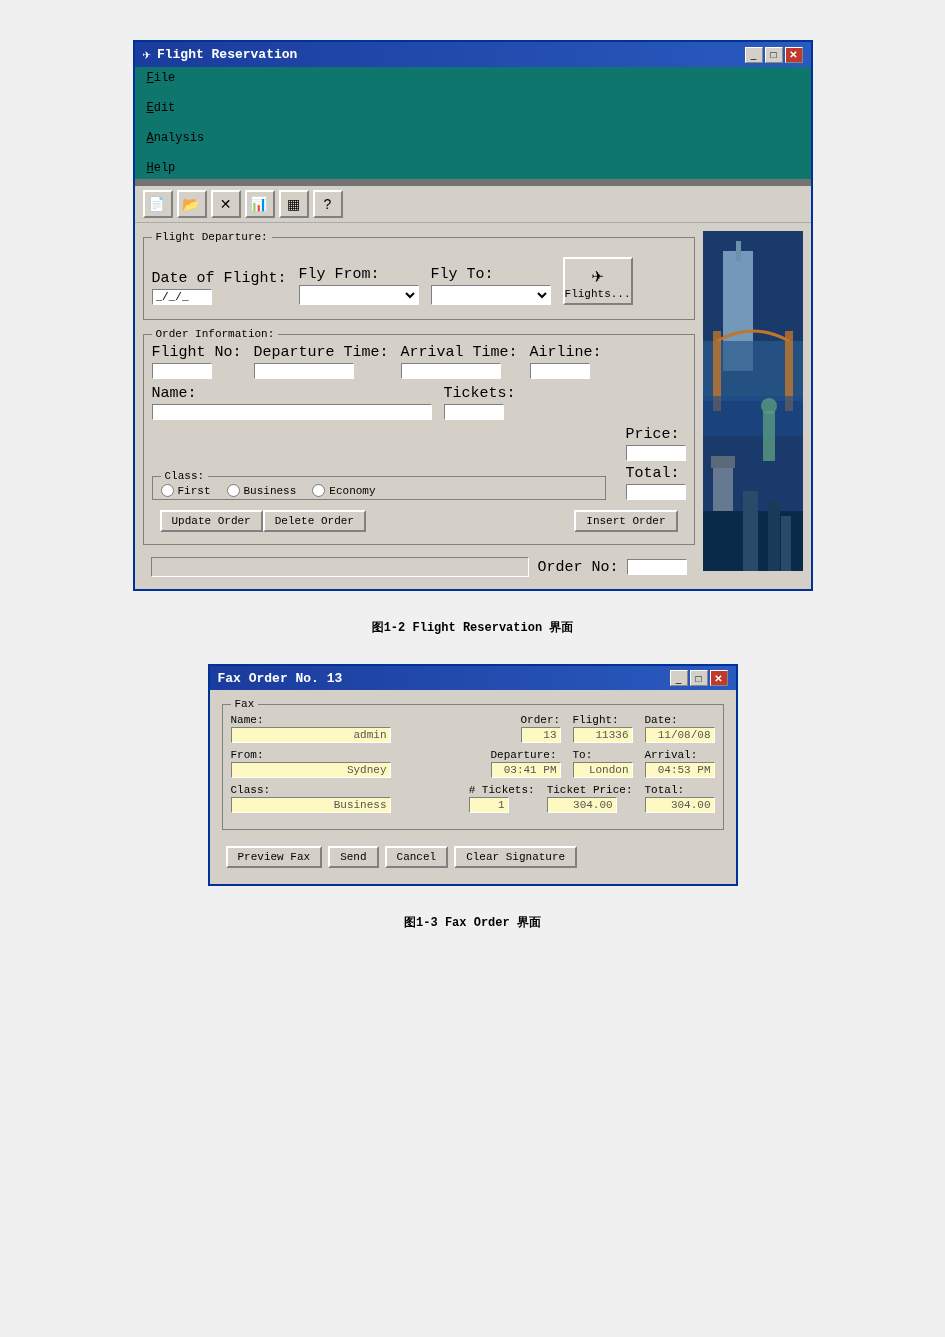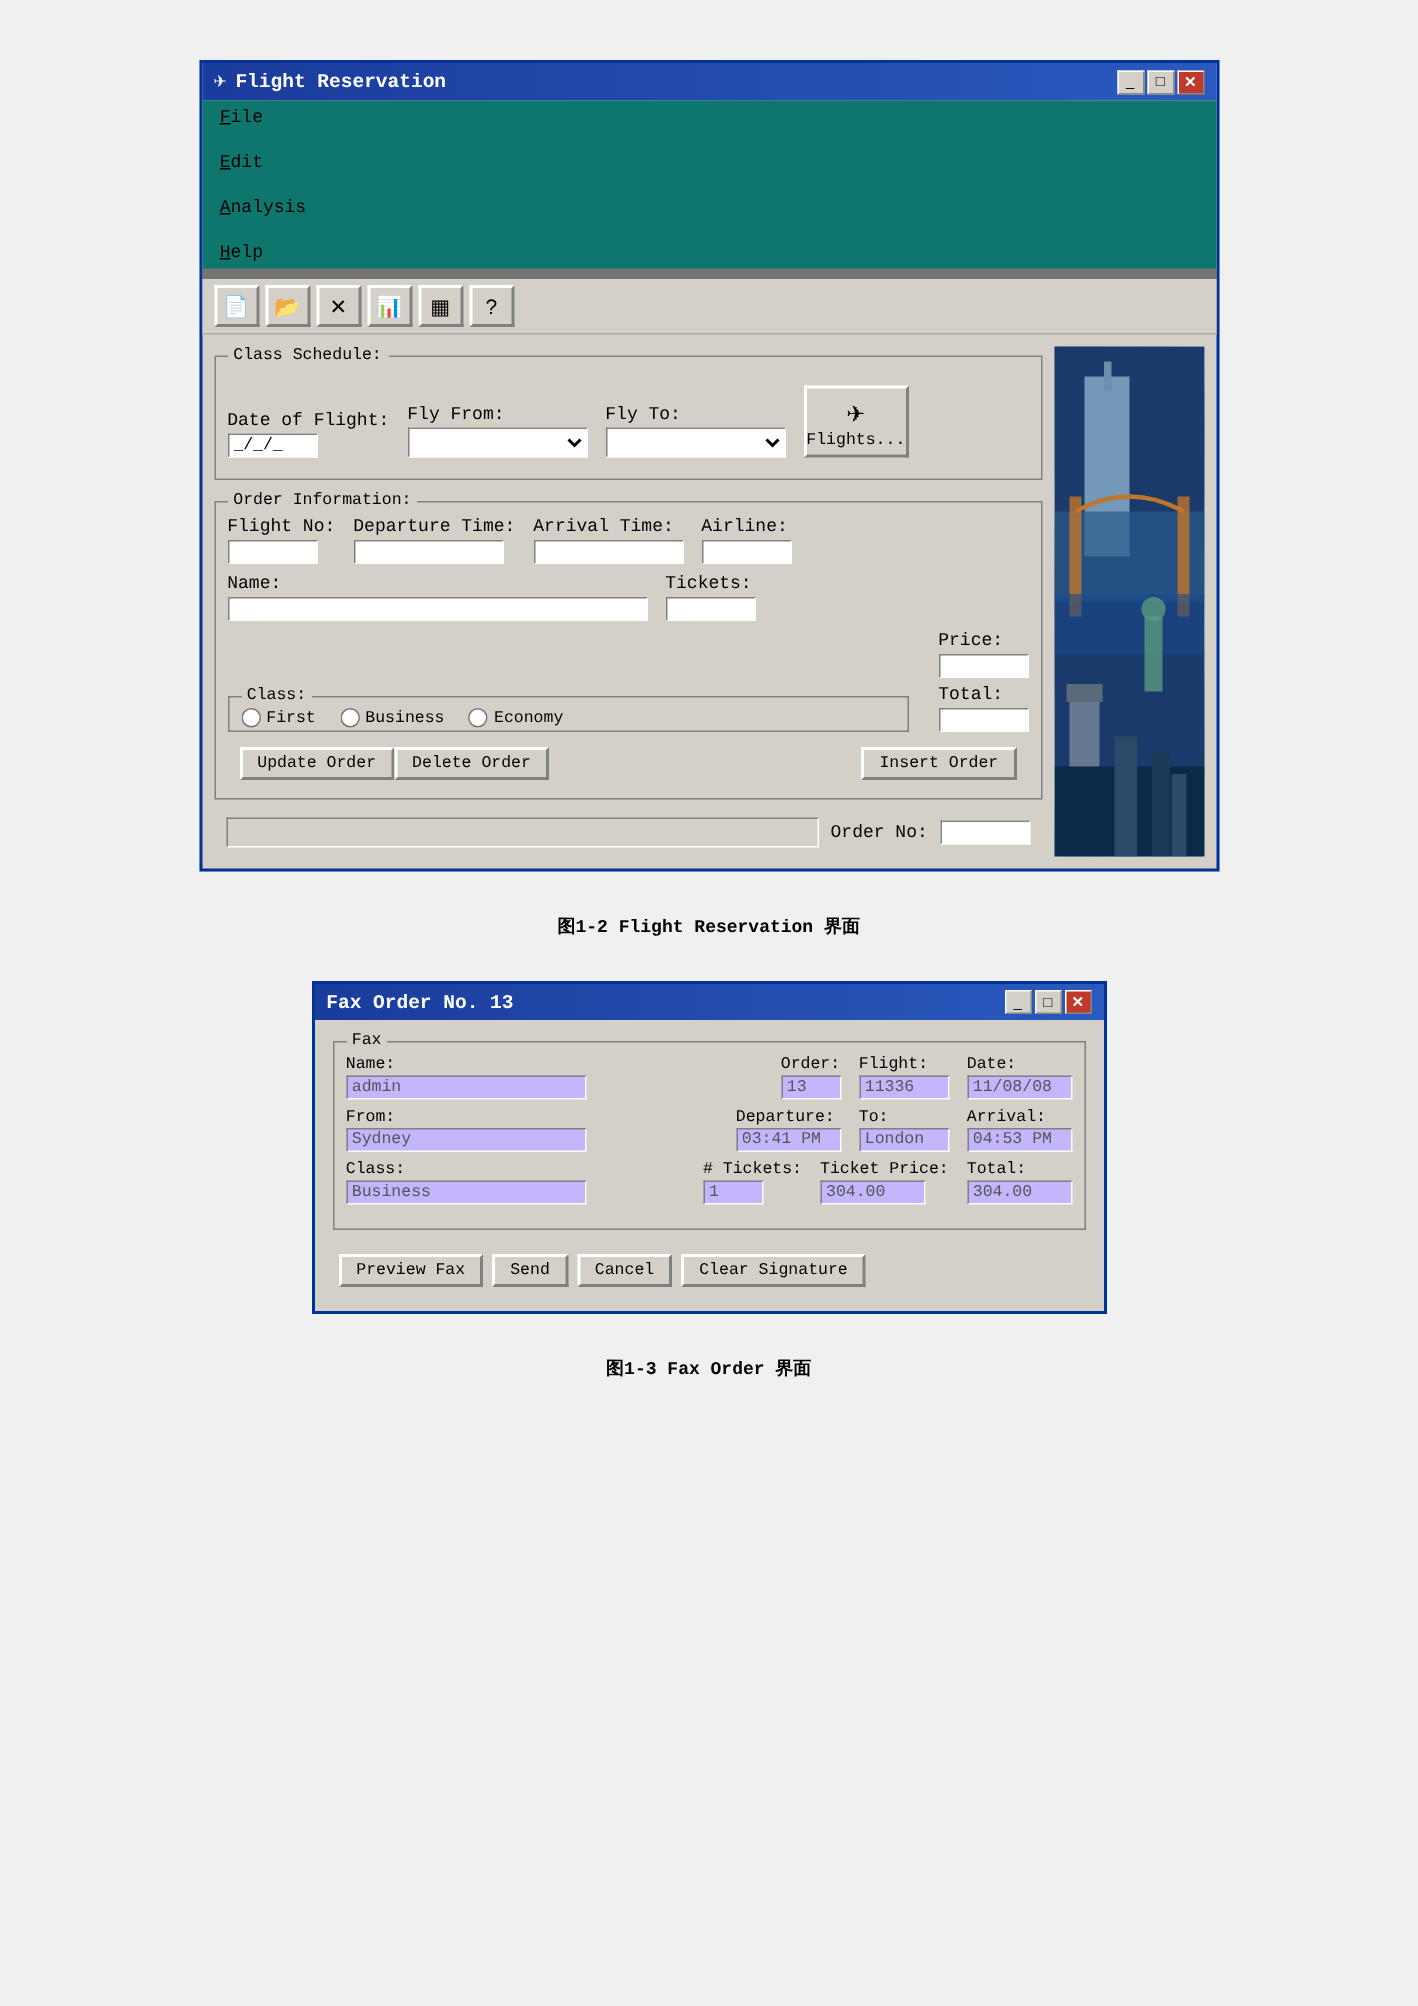--- a/index.html
+++ b/index.html
@@ -152,21 +152,21 @@
       margin-bottom: 6px;
     }
 
     .form-group {
       display: flex;
       flex-direction: column;
       gap: 2px;
     }
 
     .form-label {
-      font-size: 12px;
+      font-size: 15px;
       white-space: nowrap;
     }
 
     .form-input {
       background: white;
       border: 1px solid;
       border-top-color: #808080;
       border-left-color: #808080;
       border-bottom-color: #fff;
       border-right-color: #fff;
@@ -308,22 +308,23 @@
       border-left-color: #808080;
       border-bottom-color: #fff;
       border-right-color: #fff;
       padding: 1px 3px;
       font-size: 11px;
       font-family: 'Courier New', monospace;
       color: #555;
     }
 
     .fax-input.disabled {
-      background: #c4b5fd;
+      background: #fef9c3;
       color: #555;
+      text-align: right;
     }
 
     .fax-left-bottom {
       display: flex;
       flex-direction: column;
       gap: 6px;
       flex: 1;
     }
 
     .fax-number-input {
@@ -428,21 +429,21 @@
       <button class="tool-btn">✕</button>
       <button class="tool-btn">📊</button>
       <button class="tool-btn">▦</button>
       <button class="tool-btn">?</button>
     </div>
 
     <div class="window-content">
       <div class="left-panel">
 
         <fieldset class="fieldset">
-          <legend class="fieldset-legend">Class Schedule:</legend>
+          <legend class="fieldset-legend">Flight Departure:</legend>
           <div style="height:10px;"></div>
           <div class="form-row">
             <div class="form-group">
               <label class="form-label">Date of Flight:</label>
               <input class="form-input w80" type="text" value="_/_/_" style="">
             </div>
             <div class="form-group">
               <label class="form-label">Fly From:</label>
               <select class="form-input w120"></select>
             </div>

